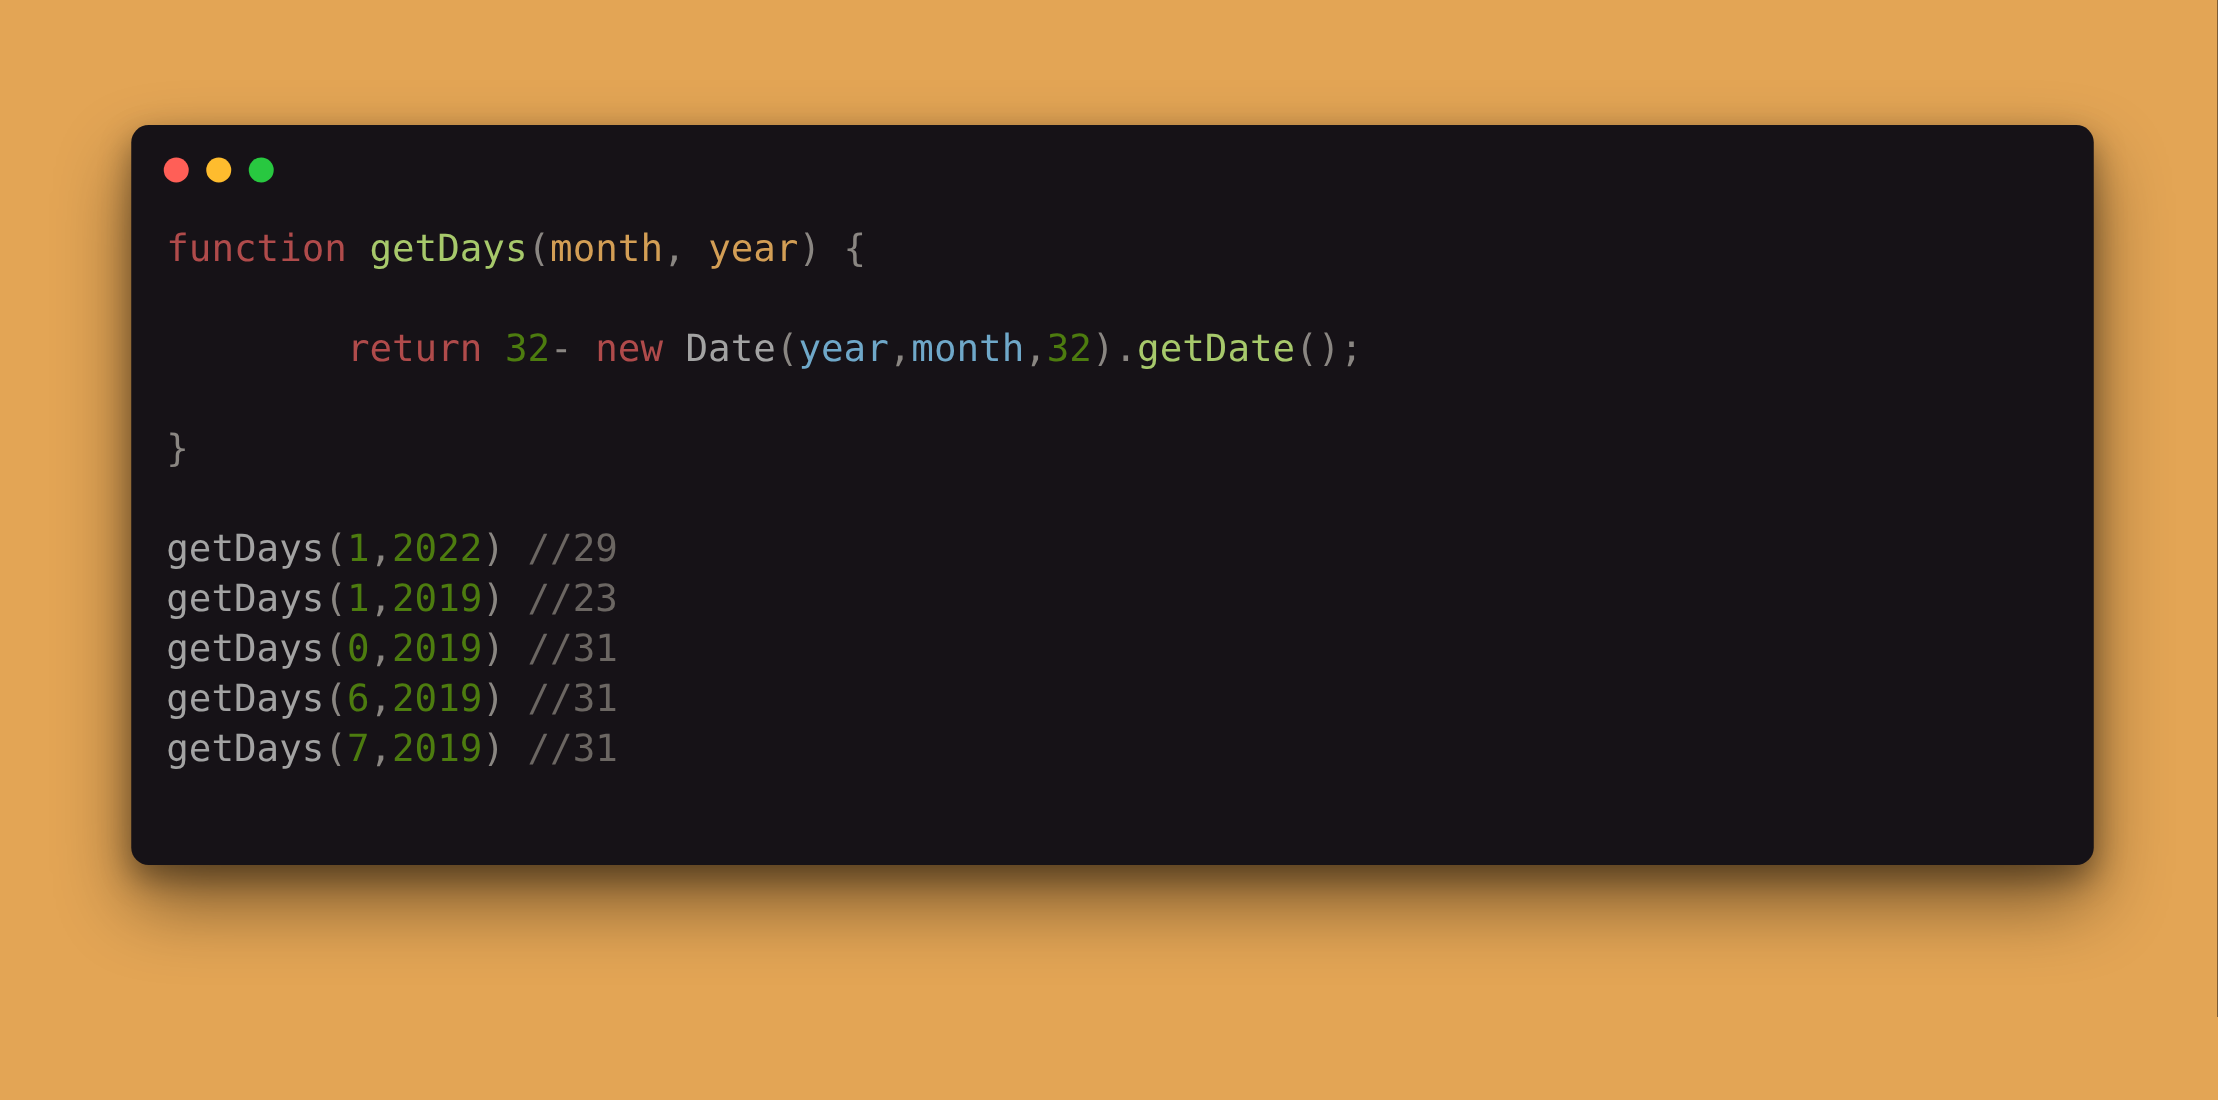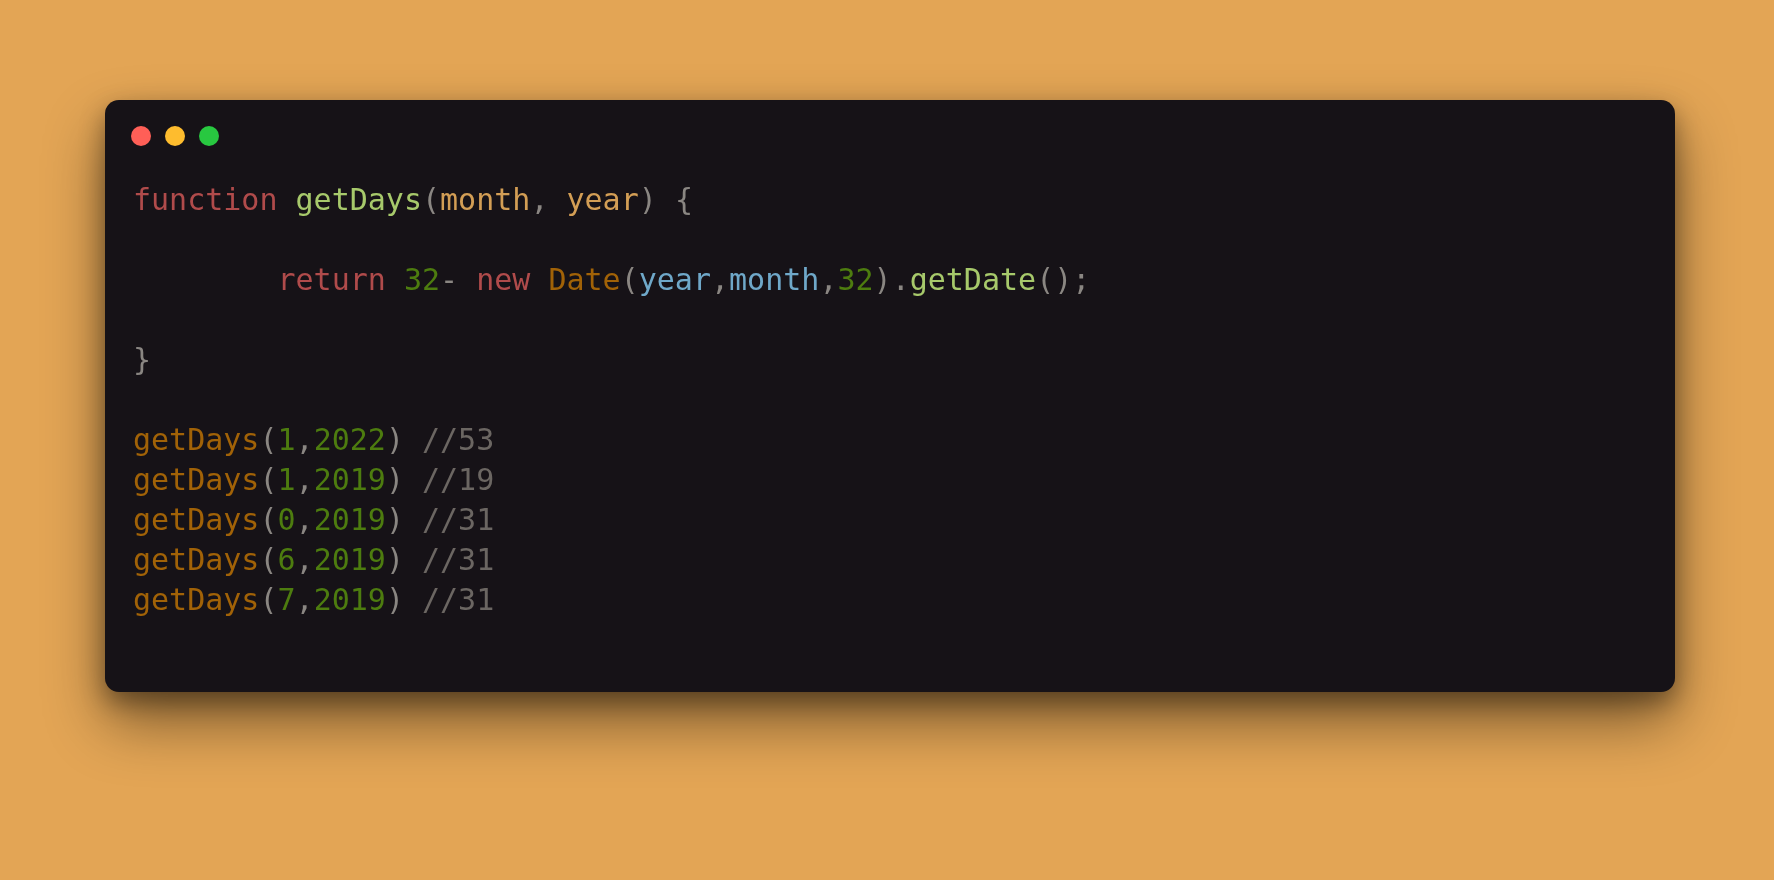--- a/index.html
+++ b/index.html
@@ -40,38 +40,38 @@
     line-height:40px;
     color:#c9c6c4;
     white-space:pre;
     letter-spacing:0px;
   }
   .kw{color:#b04b4b;}       
   .fn{color:#a7c96b;}       
   .punc{color:#8a8682;}     
   .arg{color:#d39e55;}      
   .num{color:#4d7c0f;}      
-  .cls{color:#a16207;}      
+  .cls{color:#a3a3a3;}      
   .pale{color:#6fa8c9;}     
   .cmt{color:#6b6662;}      
 </style>
 </head>
 <body>
 
 <div class="window">
   <div class="traffic">
     <div class="dot red"></div>
     <div class="dot yellow"></div>
     <div class="dot green"></div>
   </div>
 
   <div class="code"><span><span class="kw">function</span><span> </span><span class="fn">getDays</span><span class="punc">(</span><span class="arg">month</span><span class="punc">, </span><span class="arg">year</span><span class="punc">)</span><span> </span><span class="punc">{</span></span>
 
 <span><span>        </span><span class="kw">return</span><span> </span><span class="num">32</span><span class="punc">- </span><span class="kw">new</span><span> </span><span class="cls">Date</span><span class="punc">(</span><span class="pale">year</span><span class="punc">,</span><span class="pale">month</span><span class="punc">,</span><span class="num">32</span><span class="punc">)</span><span class="punc">.</span><span class="fn">getDate</span><span class="punc">(</span><span class="punc">)</span><span class="punc">;</span></span>
 
 <span><span class="punc">}</span></span>
 
-<span><span class="cls">getDays</span><span class="punc">(</span><span class="num">1</span><span class="punc">,</span><span class="num">2022</span><span class="punc">)</span><span> </span><span class="cmt">//53</span></span>
-<span><span class="cls">getDays</span><span class="punc">(</span><span class="num">1</span><span class="punc">,</span><span class="num">2019</span><span class="punc">)</span><span> </span><span class="cmt">//19</span></span>
+<span><span class="cls">getDays</span><span class="punc">(</span><span class="num">1</span><span class="punc">,</span><span class="num">2022</span><span class="punc">)</span><span> </span><span class="cmt">//29</span></span>
+<span><span class="cls">getDays</span><span class="punc">(</span><span class="num">1</span><span class="punc">,</span><span class="num">2019</span><span class="punc">)</span><span> </span><span class="cmt">//23</span></span>
 <span><span class="cls">getDays</span><span class="punc">(</span><span class="num">0</span><span class="punc">,</span><span class="num">2019</span><span class="punc">)</span><span> </span><span class="cmt">//31</span></span>
 <span><span class="cls">getDays</span><span class="punc">(</span><span class="num">6</span><span class="punc">,</span><span class="num">2019</span><span class="punc">)</span><span> </span><span class="cmt">//31</span></span>
 <span><span class="cls">getDays</span><span class="punc">(</span><span class="num">7</span><span class="punc">,</span><span class="num">2019</span><span class="punc">)</span><span> </span><span class="cmt">//31</span></span></div>
 </div>
 
 </body></html>

